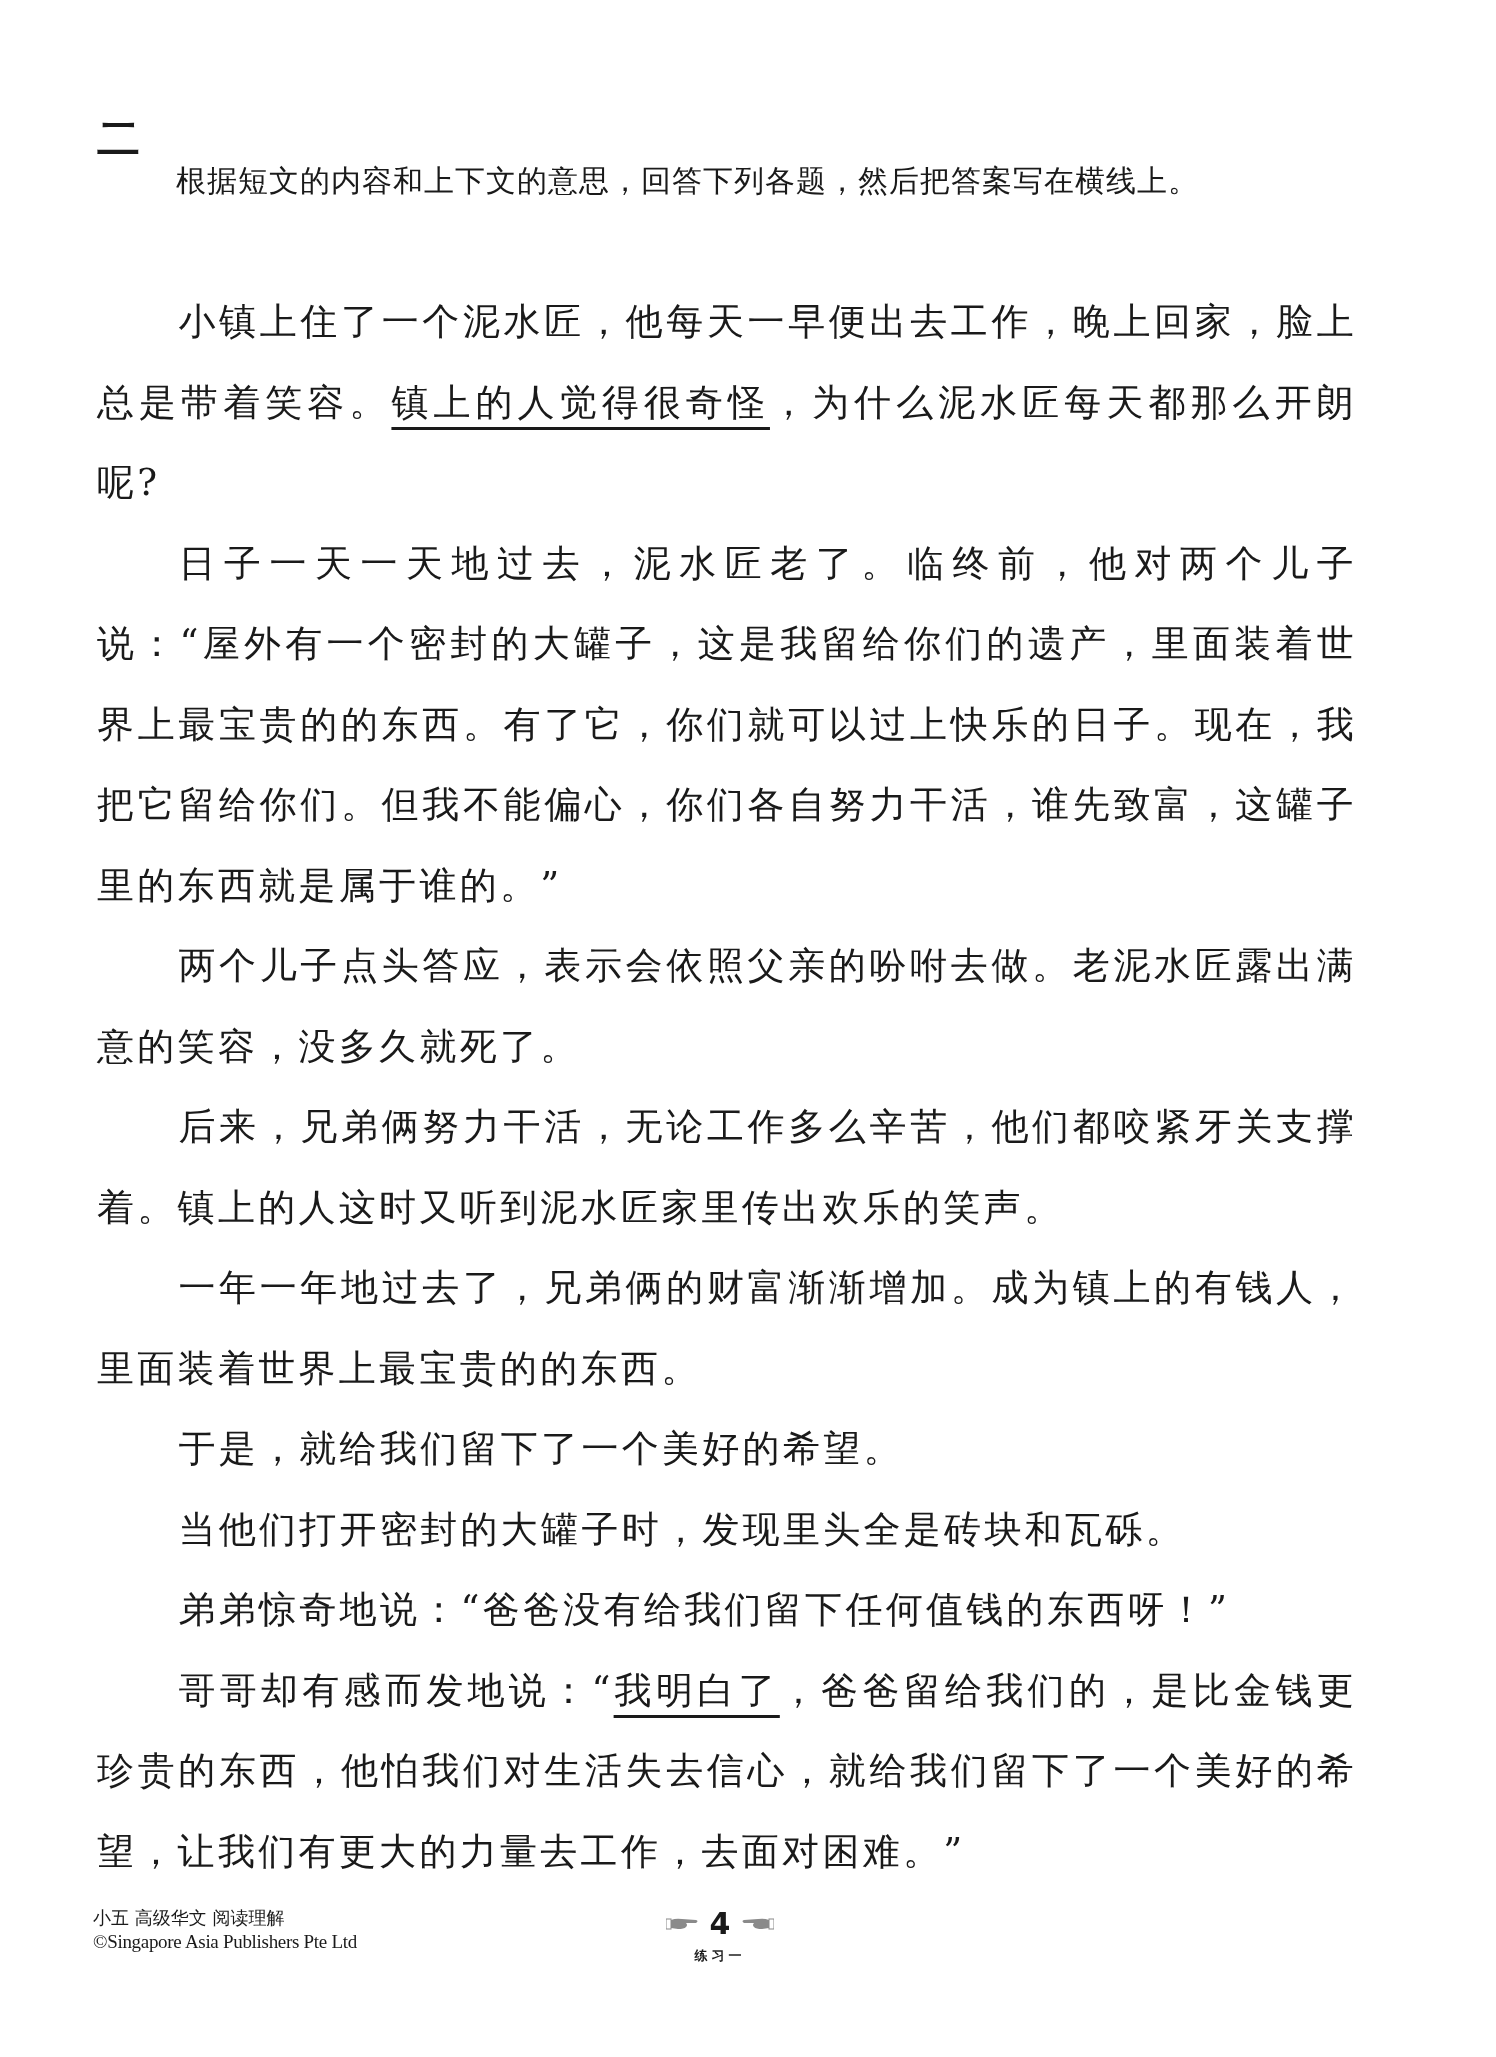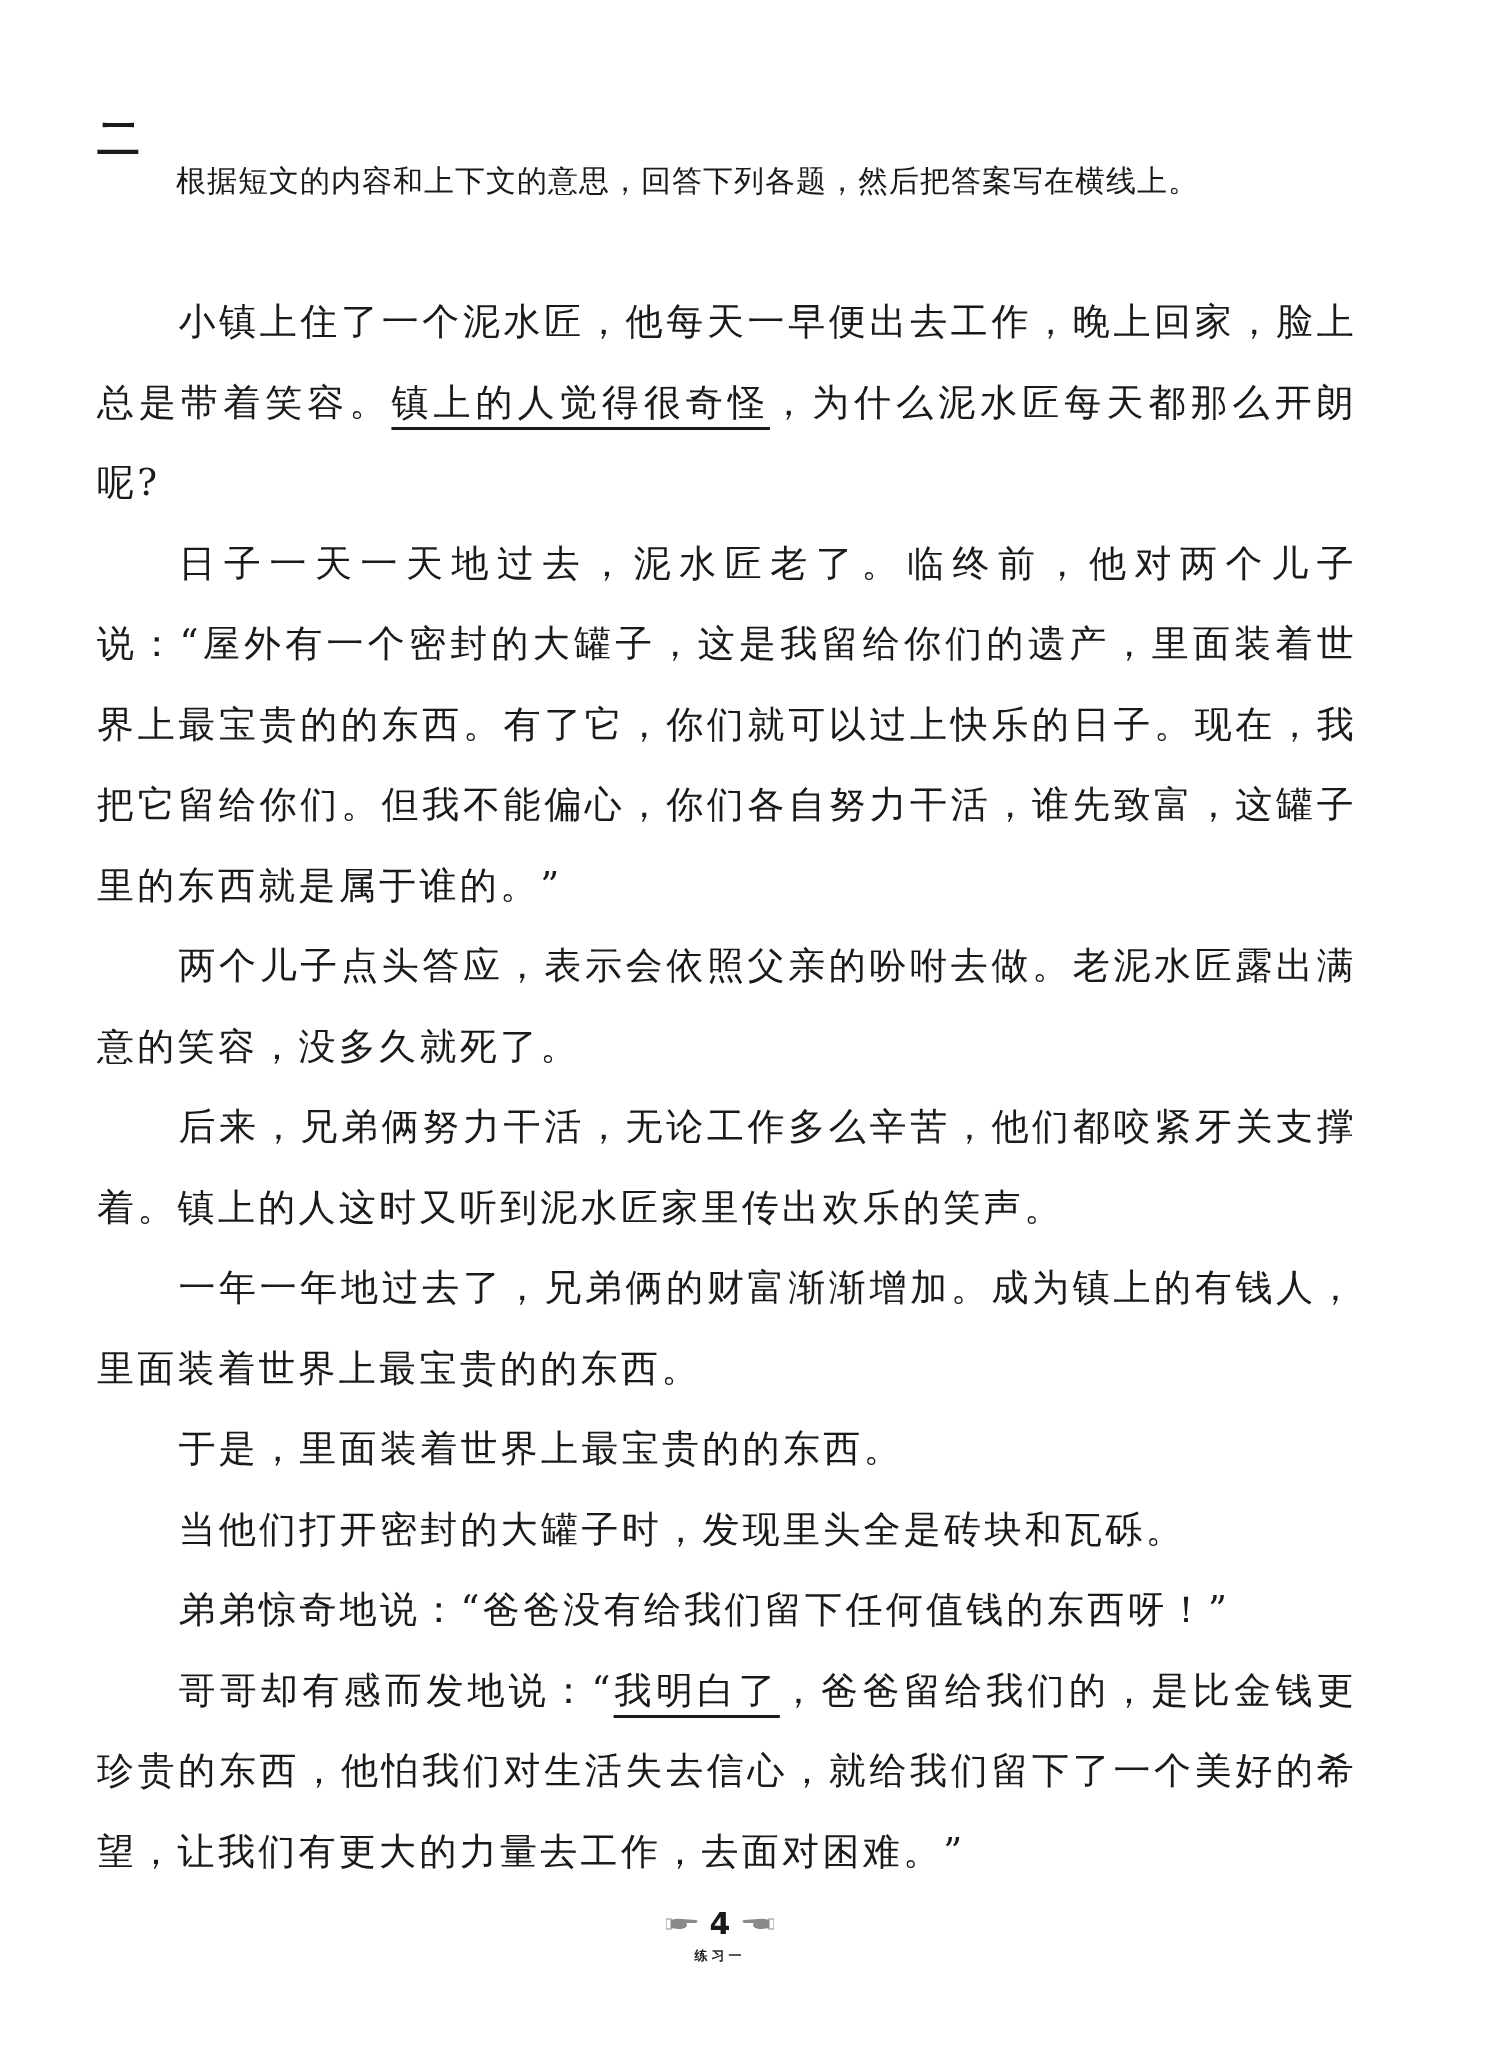--- a/index.html
+++ b/index.html
@@ -130,26 +130,30 @@
   </div>
 
   <div class="instructions">根据短文的内容和上下文的意思，回答下列各题，然后把答案写在横线上。</div>
 
   <div class="passage">
     <p><span>小镇上住了一个泥水匠，他每天一早便出去工作，晚上回家，脸上总是带着笑容。</span><span class="ul">镇上的人觉得很奇怪</span><span>，为什么泥水匠每天都那么开朗呢?</span></p>
     <p><span>日子一天一天地过去，泥水匠老了。临终前，他对两个儿子说：“屋外有一个密封的大罐子，这是我留给你们的遗产，里面装着世界上最宝贵的的东西。有了它，你们就可以过上快乐的日子。现在，我把它留给你们。但我不能偏心，你们各自努力干活，谁先致富，这罐子里的东西就是属于谁的。”</span></p>
     <p><span>两个儿子点头答应，表示会依照父亲的吩咐去做。老泥水匠露出满意的笑容，没多久就死了。</span></p>
     <p><span>后来，兄弟俩努力干活，无论工作多么辛苦，他们都咬紧牙关支撑着。镇上的人这时又听到泥水匠家里传出欢乐的笑声。</span></p>
     <p><span>一年一年地过去了，兄弟俩的财富渐渐增加。成为镇上的有钱人，里面装着世界上最宝贵的的东西。</span></p>
-    <p><span>于是，里面装着世界上最宝贵的的东西。</span></p>
+    <p><span>于是，就给我们留下了一个美好的希望。</span></p>
     <p><span>当他们打开密封的大罐子时，发现里头全是砖块和瓦砾。</span></p>
     <p><span>弟弟惊奇地说：“爸爸没有给我们留下任何值钱的东西呀！”</span></p>
     <p><span>哥哥却有感而发地说：“</span><span class="ul">我明白了</span><span>，爸爸留给我们的，是比金钱更珍贵的东西，他怕我们对生活失去信心，就给我们留下了一个美好的希望，让我们有更大的力量去工作，去面对困难。”</span></p>
   </div>
 
+  <div class="footer-left">
+    <div>小五 高级华文 阅读理解</div>
+    <div class="copyright">©Singapore Asia Publishers Pte Ltd</div>
+  </div>
 
   <div class="footer-center">
     <div class="page-num-row">
       <span class="hand-icon">
         <svg width="34" height="14" viewBox="0 0 34 14">
           <rect x="0" y="2" width="5" height="10" fill="#ffffff" stroke="#888" stroke-width="1"></rect>
           <path d="M5 3 Q10 1 16 2 L30 3 Q33 4 30 6 L20 6 Q22 8 20 10 Q18 12 12 12 L5 11 Z" fill="#8a8a8a"></path>
         </svg>
       </span>
       <span class="page-number">4</span>

